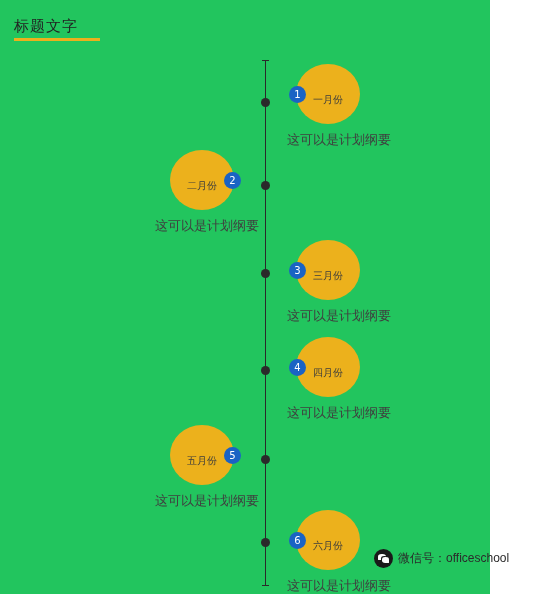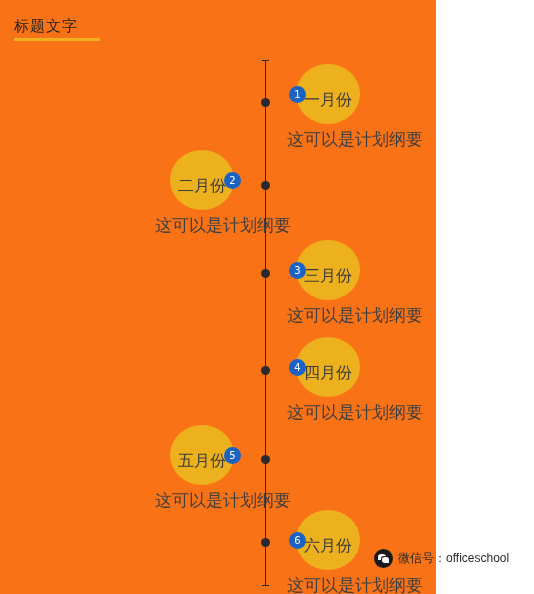--- a/index.html
+++ b/index.html
@@ -11,23 +11,23 @@
     height: 594px;
     background: #ffffff;
     font-family: "Liberation Sans", "DejaVu Sans", sans-serif;
     overflow: hidden;
     position: relative;
   }
 
   #slide {
     position: absolute;
     left: 0; top: 0;
-    width: 436px;
+    width: 490px;
     height: 594px;
-    background: #f97316;
+    background: #22c55e;
   }
 
   
   #title-block {
     position: absolute;
     left: 14px;
     top: 16px;
   }
   #title-text {
     font-size: 15px;
@@ -79,41 +79,41 @@
     position: absolute;
     width: 64px;
     height: 60px;
     background: #ecb11c;
     border-radius: 50%;
     display: flex;
     align-items: center;
     justify-content: center;
   }
   .bubble-label {
-    font-size: 16px;
+    font-size: 10px;
     color: #3c3c3c;
     line-height: 14px;
     white-space: nowrap;
     margin-top: 12px;
   }
   .badge {
     position: absolute;
     width: 17px;
     height: 17px;
     border-radius: 50%;
     background: #1a63c4;
     color: #ffffff;
     font-size: 10px;
     line-height: 17px;
     text-align: center;
     font-family: "DejaVu Sans", sans-serif;
   }
   .caption {
     position: absolute;
-    font-size: 17px;
+    font-size: 13px;
     color: #3f3f3f;
     line-height: 16px;
     white-space: nowrap;
   }
 
   
   .right .bubble { left: 31px; top: 0; }
   .right .badge  { left: 24px; top: 22px; }
   .right .caption{ left: 22px; top: 68px; }
 

